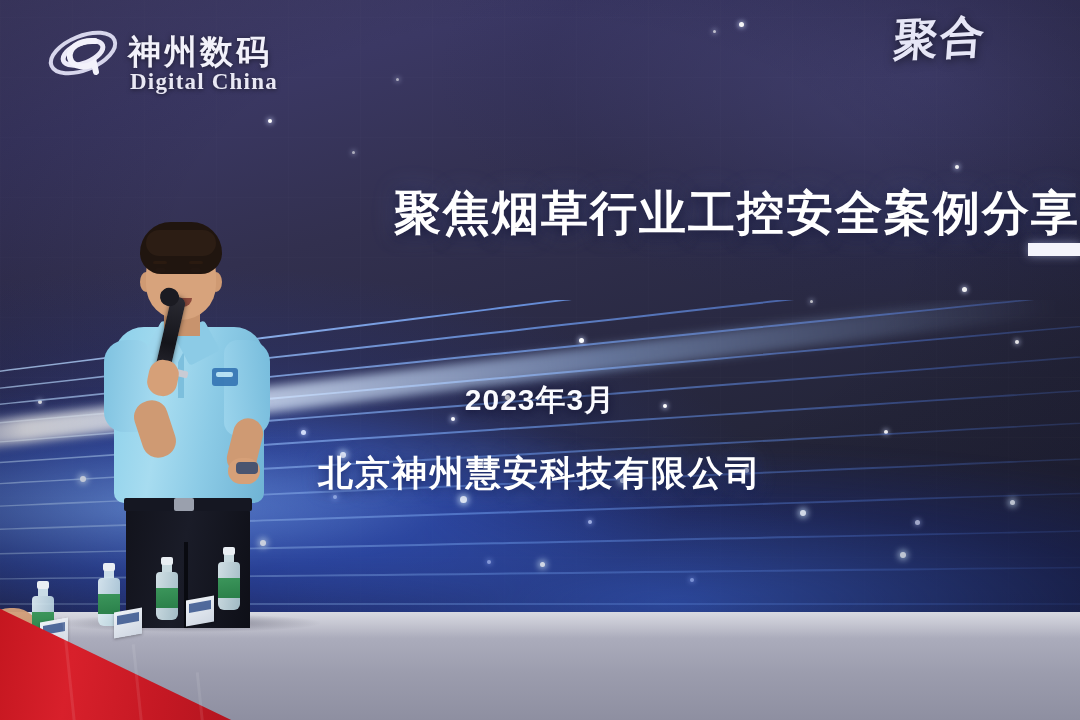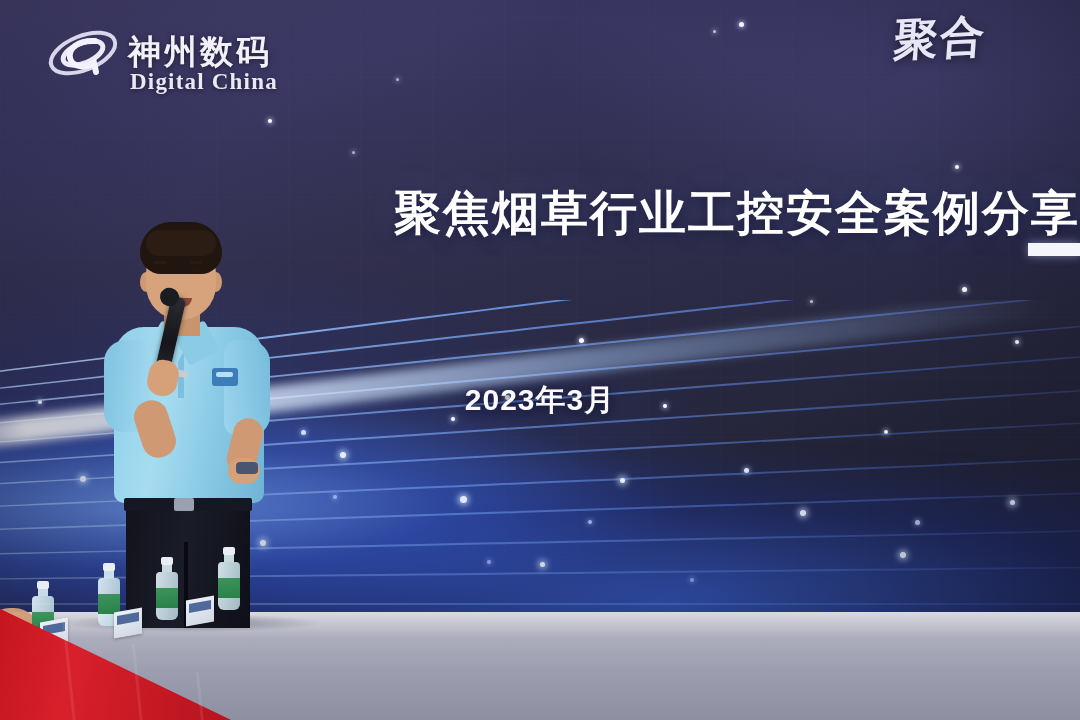--- a/index.html
+++ b/index.html
@@ -273,20 +273,21 @@
       <div class="logo-cn">神州数码</div>
       <div class="logo-en">Digital China</div>
     </div>
 
     <div class="brand-right">
       <div class="brand-ju">聚合</div>
     </div>
 
     <div class="slide-title">聚焦烟草行业工控安全案例分享</div>
     <div class="slide-date">2023年3月</div>
+    <div class="slide-company">北京神州慧安科技有限公司</div>
     <div class="edge-bar"></div>
   </div>
 
   <div class="floor"></div>
   <div class="floor-shine"></div>
   <div class="floor-shadow"></div>
 
   <div class="speaker">
     <div class="sp-legs"></div>
     <div class="sp-legsplit"></div>

